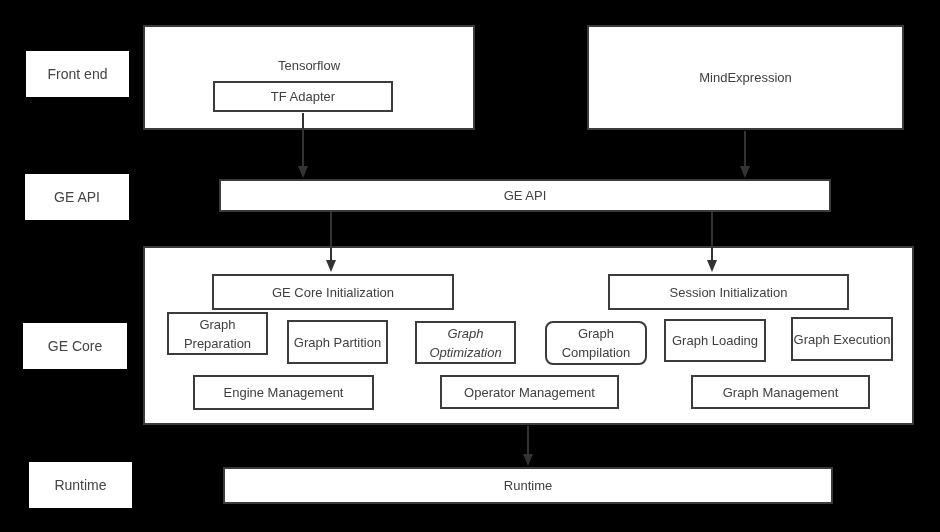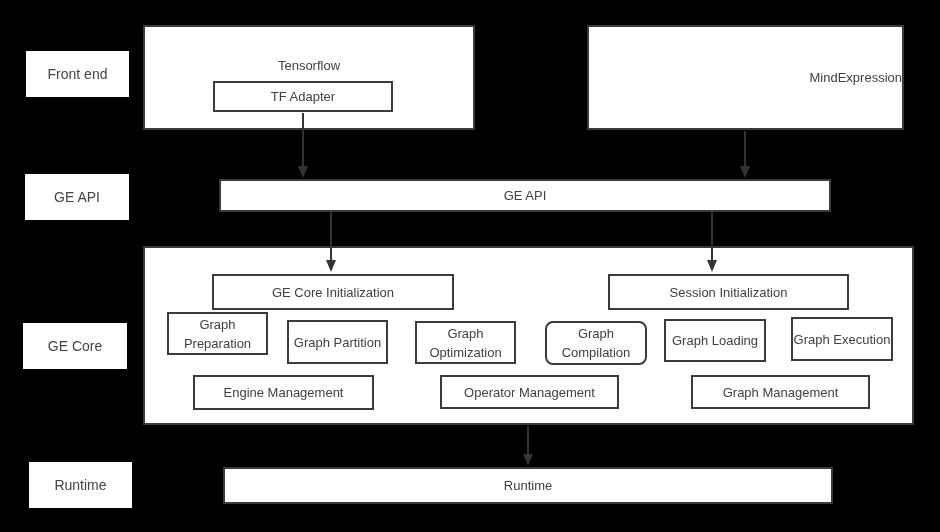--- a/index.html
+++ b/index.html
@@ -56,21 +56,21 @@
   <div class="side-label" style="left:23px; top:323px; width:104px; height:46px;">GE Core</div>
   <div class="side-label" style="left:29px; top:462px; width:103px; height:46px;">Runtime</div>
 
   <div class="box plain" style="left:143px; top:25px; width:332px; height:105px;">
     <div class="tf-title">Tensorflow</div>
     <div class="box" style="left:68px; top:54px; width:180px; height:31px;">
       <span>TF Adapter</span>
     </div>
   </div>
 
-  <div class="box" style="left:587px; top:25px; width:317px; height:105px;justify-content:flex-end;">
+  <div class="box" style="left:587px; top:25px; width:317px; height:105px;">
     <span>MindExpression</span>
   </div>
 
   <div class="box" style="left:219px; top:179px; width:612px; height:33px;">
     <span>GE API</span>
   </div>
 
   <div class="box plain" style="left:143px; top:246px; width:771px; height:179px;">
 
     <div class="box" style="left:67px; top:26px; width:242px; height:36px;">
@@ -79,21 +79,21 @@
     <div class="box" style="left:445px; top:26px; width:241px; height:36px;margin-left:18px;">
       <span>Session Initialization</span>
     </div>
 
     <div class="box" style="left:22px; top:64px; width:101px; height:43px;">
       <span>Graph Preparation</span>
     </div>
     <div class="box" style="left:142px; top:72px; width:101px; height:44px;">
       <span>Graph Partition</span>
     </div>
-    <div class="box" style="left:270px; top:73px; width:101px; height:43px;">
+    <div class="box" style="left:270px; top:73px; width:101px; height:43px;font-style:italic;">
       <span>Graph Optimization</span>
     </div>
     <div class="box" style="left:400px; top:73px; width:102px; height:44px;border-radius:8px;">
       <span>Graph Compilation</span>
     </div>
     <div class="box" style="left:519px; top:71px; width:102px; height:43px;">
       <span>Graph Loading</span>
     </div>
     <div class="box" style="left:646px; top:69px; width:102px; height:44px;align-items:center;">
       <span>Graph Execution</span>

